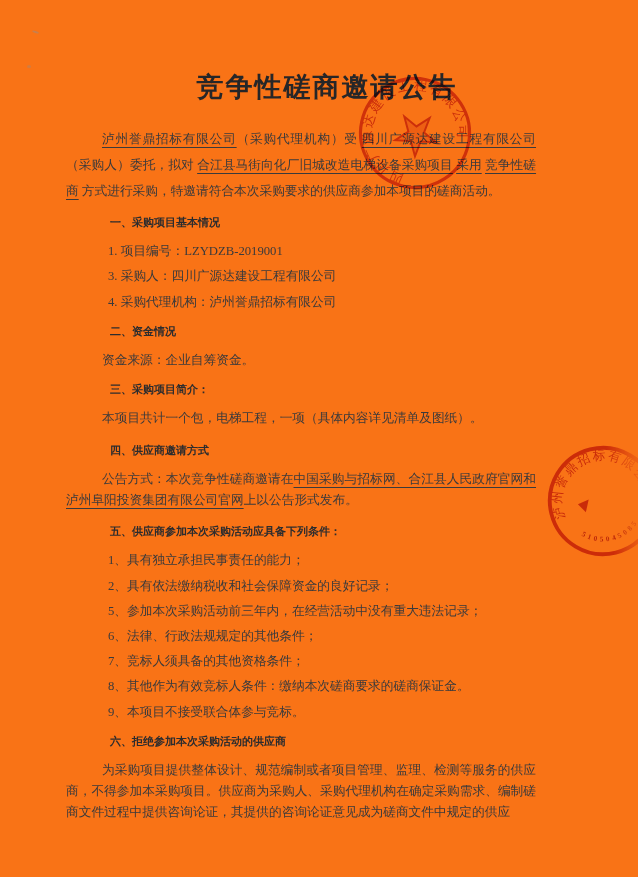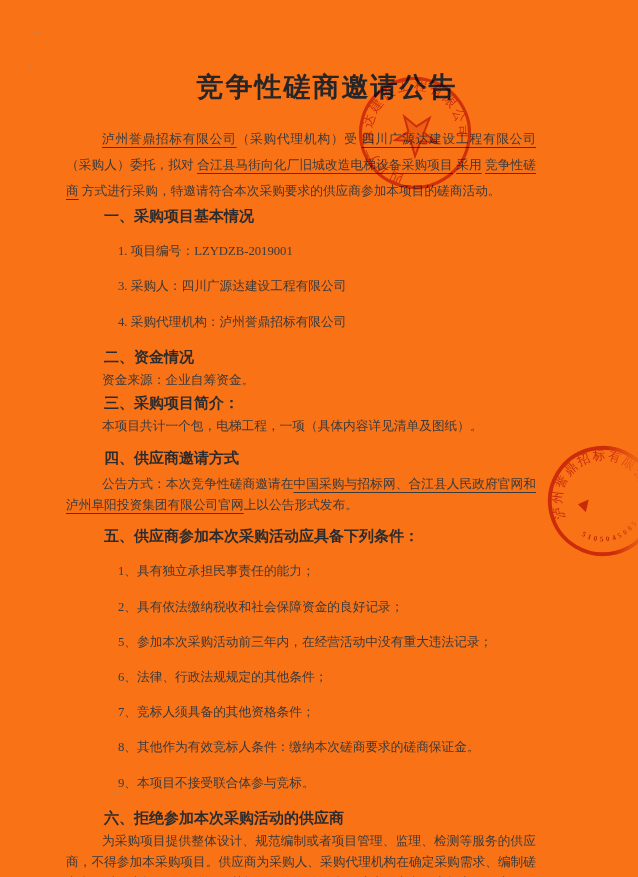--- a/index.html
+++ b/index.html
@@ -18,24 +18,24 @@
   }
   .doc-title{
     font-family:"Liberation Sans","DejaVu Sans",sans-serif;
     font-size:27px;font-weight:700;letter-spacing:2px;
     color:#262628;text-align:center;line-height:34px;
     margin:0 0 0 0;transform:translateX(26px);
   }
   .para{margin:0;text-indent:36px;}
   .intro{margin-top:22px;line-height:26px;}
   .sec-h{
-    margin:2px;font-size:15px;font-weight:700;color:#2c2c2e;
+    margin:8px;font-size:11px;font-weight:700;color:#2c2c2e;
     text-indent:36px;line-height:21.2px;
   }
-  .item{margin:14px;text-indent:38px;line-height:21.2px;white-space:nowrap;}
+  .item{margin:4px;text-indent:38px;line-height:21.2px;white-space:nowrap;}
   .gap-lg{margin-top:10px;}
   .gap-sm{margin-top:5px;}
   .u{text-decoration:underline;text-underline-offset:3.5px;text-decoration-thickness:1px;}
   
   .stamp{
     position:absolute;mix-blend-mode:multiply;pointer-events:none;
   }
   .stamp svg{display:block;width:100%;height:100%;}
   .stamp-top{
     left:356px;top:74px;width:118px;height:118px;

